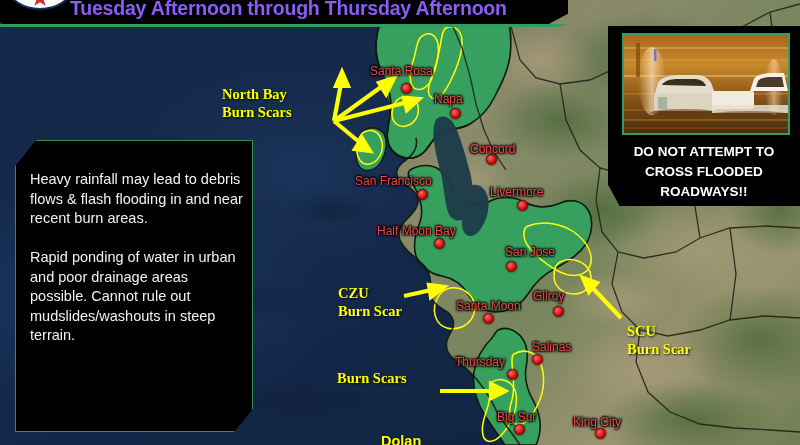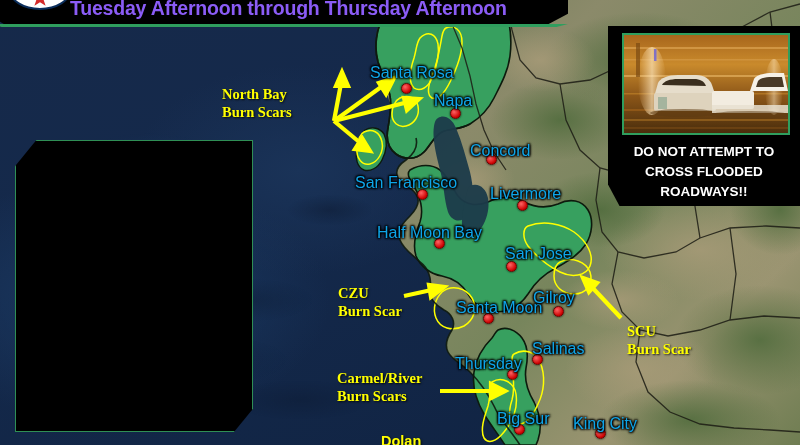--- a/index.html
+++ b/index.html
@@ -52,21 +52,21 @@
   
   .photo-panel{position:absolute;left:608px;top:26px;width:192px;height:180px;background:#000;
     clip-path:polygon(0 0,100% 0,100% 100%,6% 100%,0 88%);
   }
   .photo-frame{position:absolute;left:622px;top:33px;width:168px;height:102px;
     border:2.5px solid #2f9e5e;box-sizing:border-box;overflow:hidden;background:#3a2408;}
   .photo-cap{position:absolute;left:610px;top:142px;width:188px;text-align:center;
     color:#fff;font-size:13.5px;font-weight:bold;line-height:20px;}
 
   
-  .city{position:absolute;color:#0ea5e9;font-size:16px;white-space:nowrap;
+  .city{position:absolute;color:#ef4444;font-size:12px;white-space:nowrap;
     text-shadow:1px 1px 2px #000,-1px 1px 2px #000,1px -1px 2px #000,-1px -1px 2px #000;}
   .citydot{position:absolute;width:9px;height:9px;border-radius:50%;
     background:radial-gradient(circle at 35% 32%,#ff6464,#cc0000 70%);
     border:1px solid #6b0000;box-shadow:0 0 2px rgba(0,0,0,.9);}
 
   .burnlabel{position:absolute;color:#ffff00;font-size:14.5px;font-weight:bold;
     line-height:18px;white-space:nowrap;text-shadow:1px 1px 2px rgba(0,0,0,.85);font-family:Liberation Serif, serif;}
 
   .bottom-label{position:absolute;color:#ffff00;font-size:14.5px;font-weight:bold;
     text-shadow:1px 1px 2px rgba(0,0,0,.85);}
@@ -265,21 +265,20 @@
     </div>
     <div class="burnlabel" style="left:338px;top:284px">
       <div>CZU</div>
       <div>Burn Scar</div>
     </div>
     <div class="burnlabel" style="left:627px;top:322px">
       <div>SCU</div>
       <div>Burn Scar</div>
     </div>
     <div class="burnlabel" style="left:337px;top:369px">
-      <div>Carmel/River</div>
       <div>Burn Scars</div>
     </div>
 
     <div class="bottom-label" style="left:381px;top:433px">Dolan</div>
   </div>
 
   <div class="header-banner"></div>
   <div class="header-edge"></div>
   <div class="header-title">Tuesday Afternoon through Thursday Afternoon</div>
 
@@ -288,20 +287,24 @@
     <ellipse cx="34" cy="16" rx="25" ry="15" fill="#ffffff"></ellipse>
     <path d="M6,14 a28,18 0 0 1 56,0 z" fill="#0b2e5c" opacity=".12"></path>
     <polygon points="34,16 36.4,22 42.8,22 37.6,25.8 39.6,31.8 34,28.2 28.4,31.8 30.4,25.8 25.2,22 31.6,22" fill="#d42a2a"></polygon>
     <circle cx="17" cy="20" r="2.4" fill="#1a3f8f"></circle>
     <circle cx="51" cy="20" r="2.4" fill="#1a3f8f"></circle>
     <circle cx="24" cy="12" r="2" fill="#1a3f8f"></circle>
     <circle cx="44" cy="12" r="2" fill="#1a3f8f"></circle>
   </svg>
 
   <div class="info-box"></div>
+  <div class="info-text">
+    <p>Heavy rainfall may lead to debris flows &amp; flash flooding in and near recent burn areas.</p>
+    <p>Rapid ponding of water in urban and poor drainage areas possible. Cannot rule out mudslides/washouts in steep terrain.</p>
+  </div>
 
   <div class="photo-panel"></div>
   <div class="photo-frame">
     <svg viewBox="0 0 164 98" width="164" height="98">
       <defs>
         <linearGradient id="floodbg" x1="0" y1="0" x2="0" y2="1">
           <stop offset="0%" stop-color="#a8661c"></stop>
           <stop offset="30%" stop-color="#c98a2c"></stop>
           <stop offset="62%" stop-color="#8c5618"></stop>
           <stop offset="100%" stop-color="#4a2d0c"></stop>

